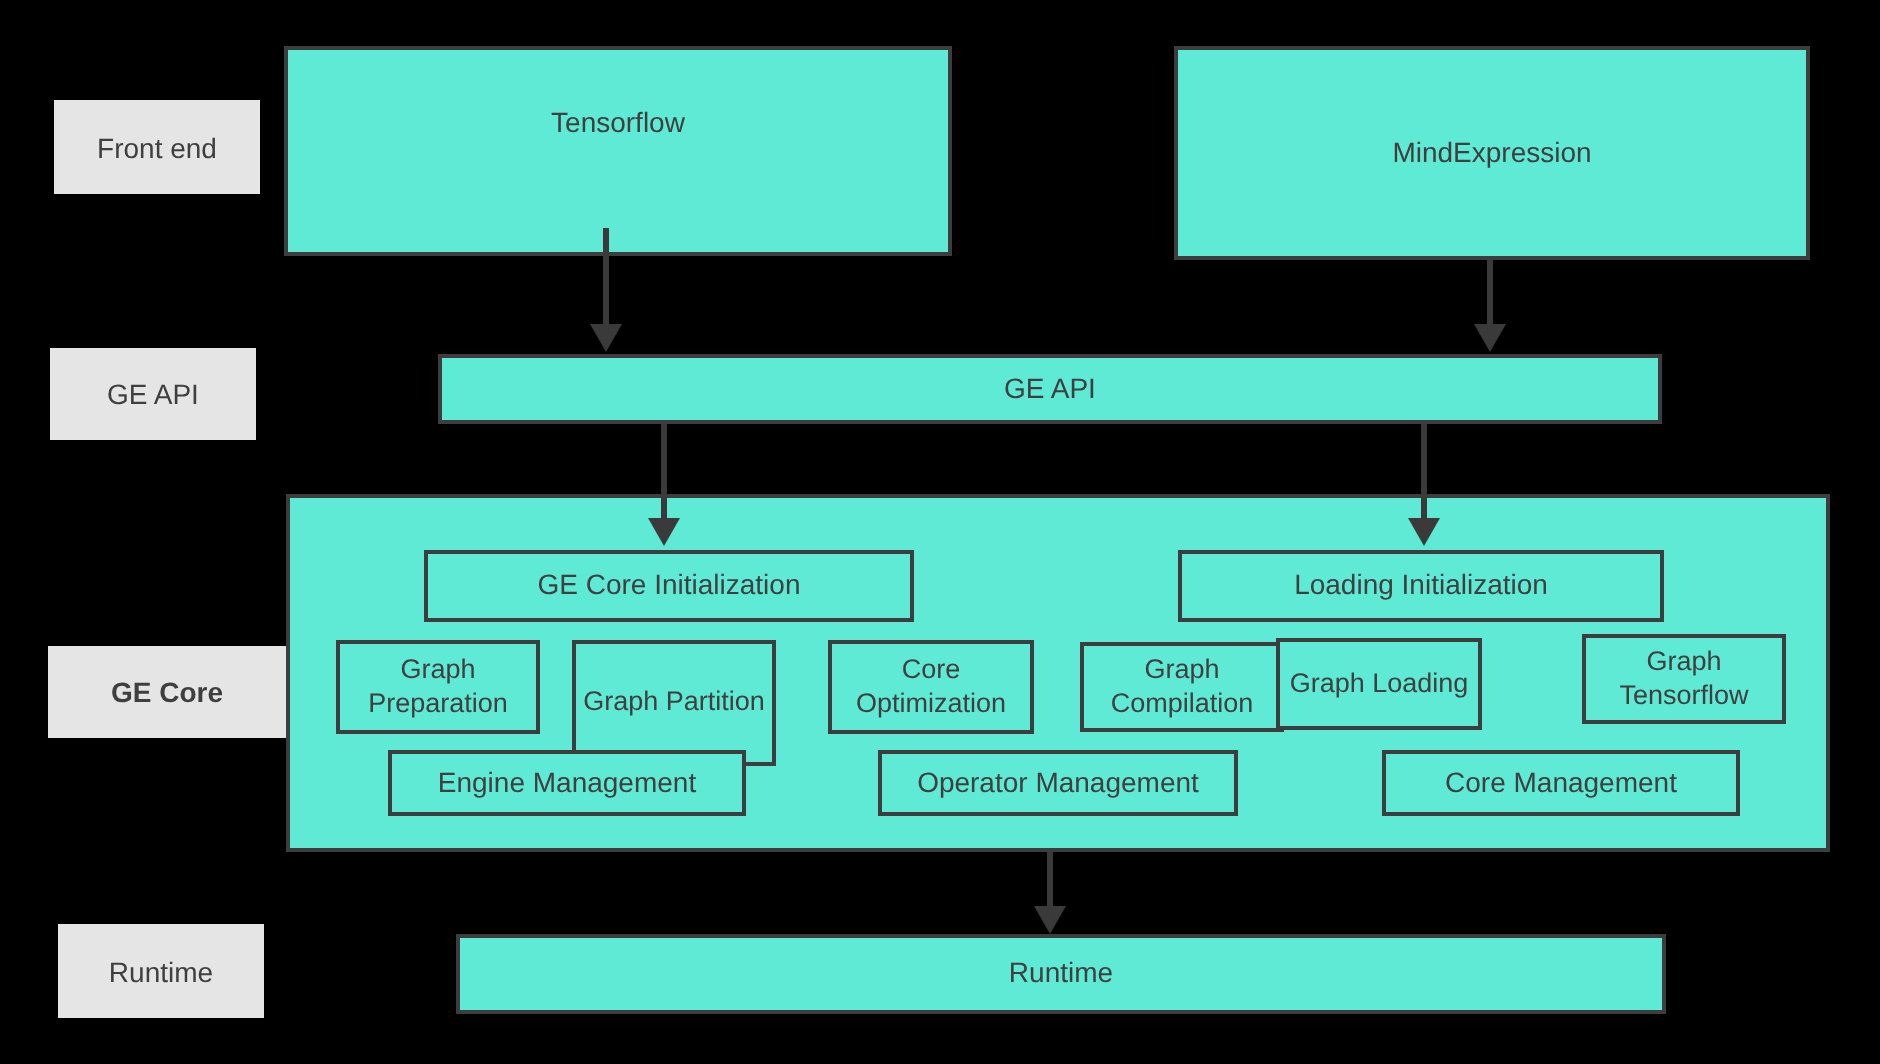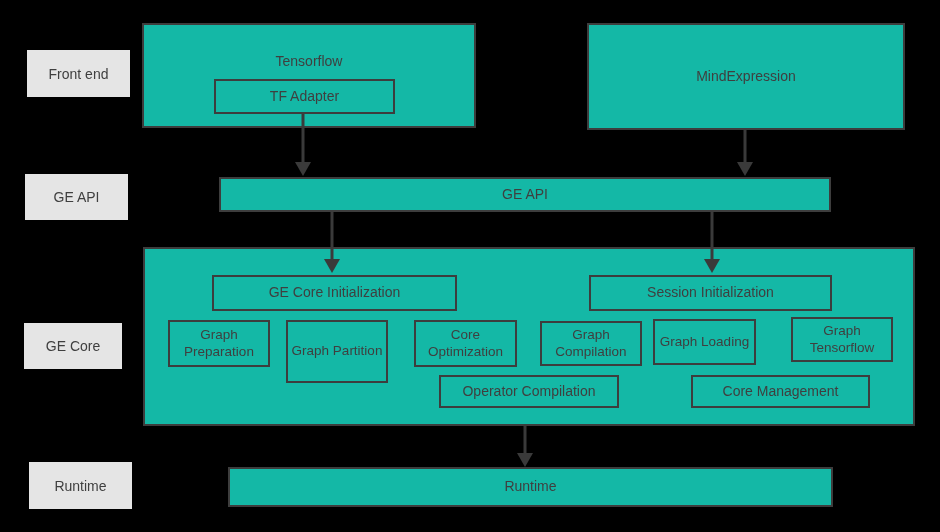--- a/index.html
+++ b/index.html
@@ -11,21 +11,21 @@
     position: relative;
     width: 940px;
     height: 532px;
     background: #000000;
     overflow: hidden;
     font-family: "Liberation Sans", "DejaVu Sans", sans-serif;
     color: #3f3f3f;
   }
   .box {
     position: absolute;
-    background: #14b8a6;
+    background: #5eead4;
     border: 2px solid #3d3d3d;
     box-sizing: border-box;
     display: flex;
     align-items: center;
     justify-content: center;
     text-align: center;
     font-size: 14px;
     line-height: 1.25;
   }
   .side-label {
@@ -77,45 +77,45 @@
     border-top: 14px solid #3a3a3a;
   }
 </style>
 </head>
 <body>
 
 <div class="canvas">
 
   <div class="side-label" style="left:27px; top:50px; width:103px; height:47px;">Front end</div>
   <div class="side-label" style="left:25px; top:174px; width:103px; height:46px;">GE API</div>
-  <div class="side-label" style="left:24px; top:323px; width:98px; height:46px;">GE Core</div>
+  <div class="side-label" style="left:24px; top:323px; width:119px; height:46px;font-weight:bold;">GE Core</div>
   <div class="side-label" style="left:29px; top:462px; width:103px; height:47px;">Runtime</div>
 
   <div class="box container-box" style="left:142px; top:23px; width:334px; height:105px;">
     <div class="tf-title">Tensorflow</div>
-    <div class="box" style="left:70px; top:54px; width:181px; height:35px;">TF Adapter</div>
   </div>
 
   <div class="box" style="left:587px; top:23px; width:318px; height:107px;text-align:center;">MindExpression</div>
 
   <div class="box" style="left:219px; top:177px; width:612px; height:35px;">GE API</div>
 
   <div class="box container-box" style="left:143px; top:247px; width:772px; height:179px;">
 
     <div class="box" style="left:67px; top:26px; width:245px; height:36px;">GE Core Initialization</div>
-    <div class="box" style="left:444px; top:26px; width:243px; height:36px;">Session Initialization</div>
+    <div class="box" style="left:444px; top:26px; width:243px; height:36px;">Loading Initialization</div>
 
     <div class="box stage" style="left:23px; top:71px; width:102px; height:47px;">Graph Preparation</div>
     <div class="box stage" style="left:141px; top:71px; width:102px; height:63px;">Graph Partition</div>
     <div class="box stage" style="left:269px; top:71px; width:103px; height:47px;">Core Optimization</div>
     <div class="box stage" style="left:395px; top:72px; width:102px; height:45px;">Graph Compilation</div>
-    <div class="box stage" style="left:508px; top:70px; width:103px; height:46px;">Graph Loading</div>
+    <div class="box stage" style="left:493px; top:70px; width:103px; height:46px;">Graph Loading</div>
     <div class="box stage" style="left:646px; top:68px; width:102px; height:45px;">Graph Tensorflow</div>
 
-    <div class="box" style="left:294px; top:126px; width:180px; height:33px;">Operator Compilation</div>
+    <div class="box" style="left:49px; top:126px; width:179px; height:33px;">Engine Management</div>
+    <div class="box" style="left:294px; top:126px; width:180px; height:33px;">Operator Management</div>
     <div class="box" style="left:546px; top:126px; width:179px; height:33px;">Core Management</div>
   </div>
 
   <div class="box" style="left:228px; top:467px; width:605px; height:40px;">Runtime</div>
 
   <div class="arrow" style="left:295px; top:114px; height:62px;">
     <div class="shaft" style="height:50px;"></div>
     <div class="head"></div>
   </div>
 

